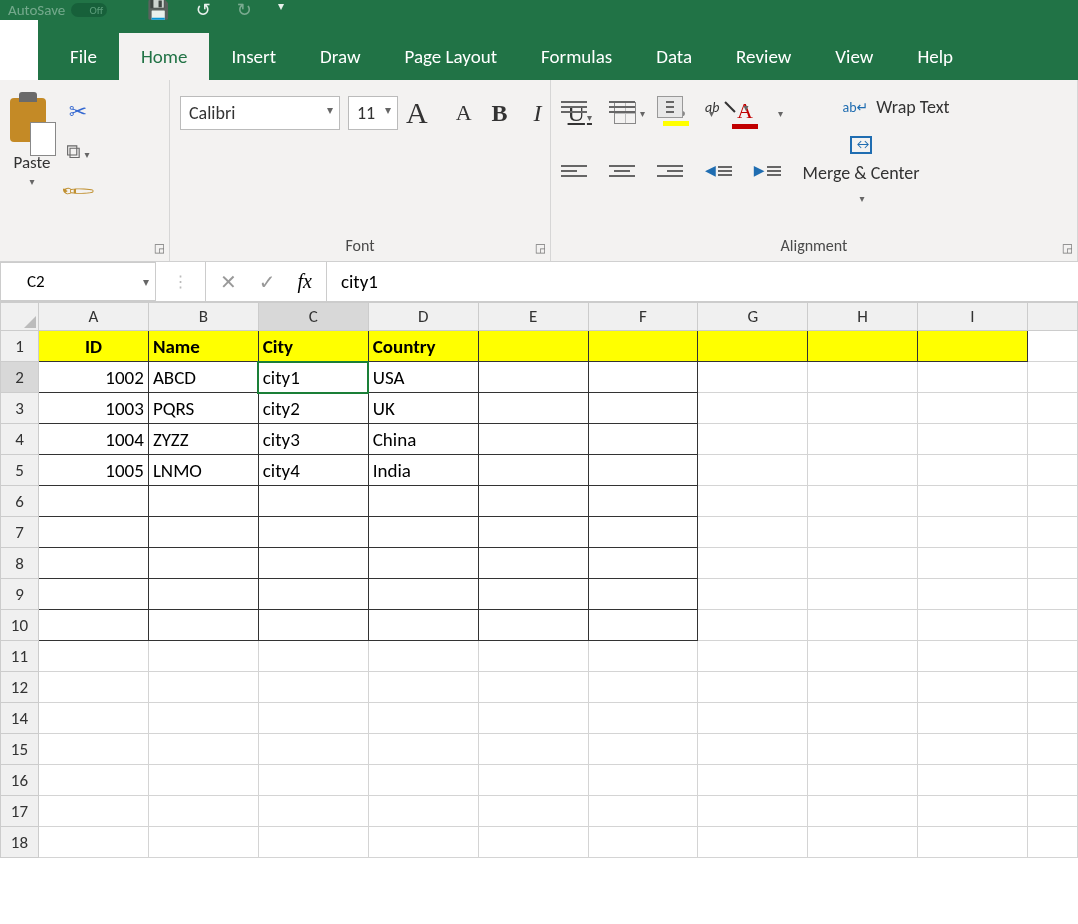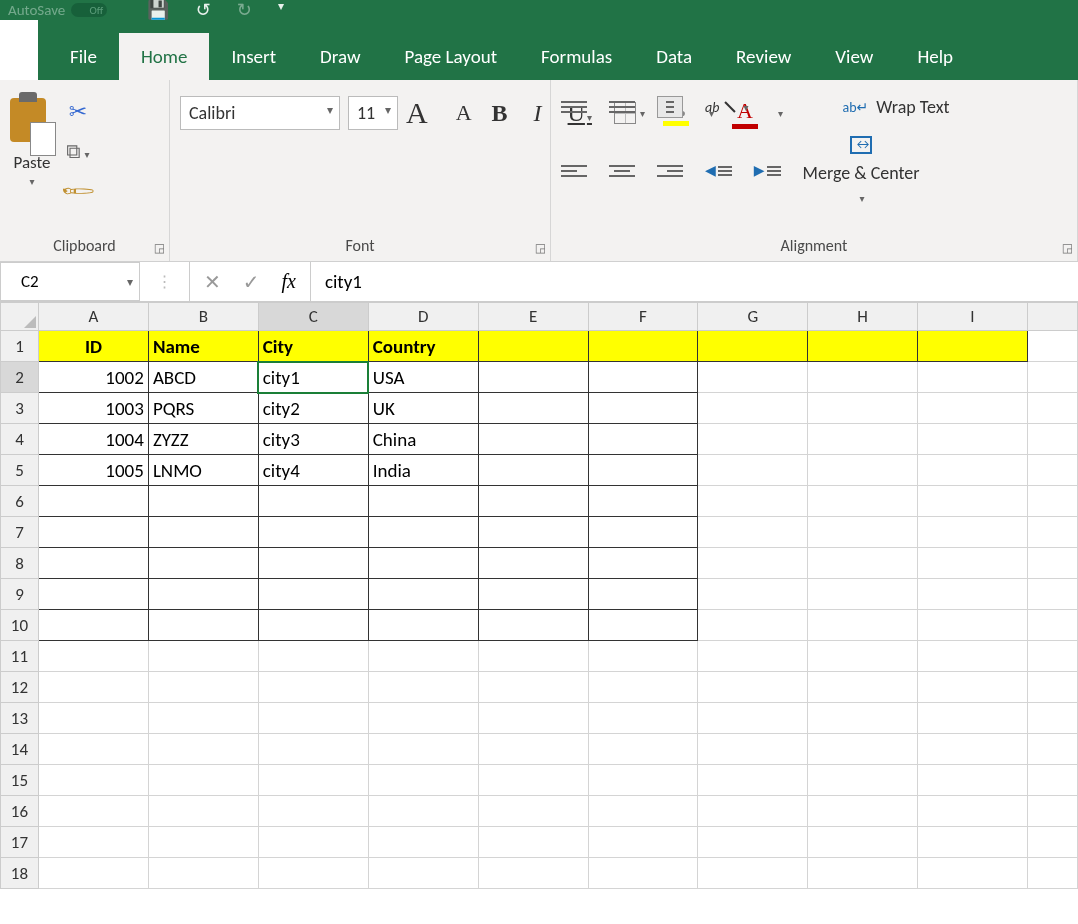--- a/index.html
+++ b/index.html
@@ -120,21 +120,21 @@
   .indent { display:inline-flex; align-items:center; gap:2px; cursor:pointer;}
   .indent .bars{display:inline-flex;flex-direction:column;gap:2px;}
   .indent .bars span{width:14px;height:2px;background:#666;display:block;}
   .indent .arr{color:#1f6db1;font-size:14px;}
   .orientbtn{display:flex;align-items:center;gap:2px;cursor:pointer;}
   .orientbtn .ab{font-size:14px;color:#333;font-style:italic;}
   .orientbtn .diag{transform:rotate(45deg);display:inline-block;width:14px;height:2px;background:#333;margin:0 2px;}
   .rbox{border:1px solid #999;padding:4px 8px;background:#e8e8e8;}
   
   .fbar { display:flex; height:40px; border-bottom:1px solid #ccc; align-items:stretch;}
-  .namebox { width:140px; border:1px solid #ccc; background:#fff; display:flex; align-items:center; padding:0 20px; font-size:17px; position:relative;}
+  .namebox { width:156px; border:1px solid #ccc; background:#fff; display:flex; align-items:center; padding:0 26px; font-size:17px; position:relative;}
   .namebox .dd{position:absolute;right:6px;font-size:12px;color:#666;}
   .fsep { width:50px; border-right:1px solid #ccc; display:flex; align-items:center; justify-content:center; color:#bbb;}
   .fbtns { display:flex; align-items:center; gap:22px; padding:0 14px; border-right:1px solid #ccc; color:#999;}
   .fbtns .fx{font-style:italic; font-family:"Times New Roman",serif; font-size:20px; color:#000000;}
   .fbtns .x{font-size:20px;}
   .fbtns .chk{font-size:20px;}
   .finput { flex:1; display:flex; align-items:center; padding:0 14px; font-size:19px; background:#fff;}
   
   .sheet { position:relative; }
   table.grid { border-collapse:collapse; width:1078px;}
@@ -194,21 +194,20 @@
         </div>
         <div class="paste-label">Paste</div>
         <div style="font-size:10px;color:#666;">▾</div>
       </div>
       <div class="clip-side">
         <span class="scissors">✂</span>
         <span class="copyicon">⧉</span>
         <span class="brush">🖌</span>
       </div>
     </div>
-    <div class="group-label">Clipboard</div>
     <span class="dlaunch">◲</span>
   </div>
 
   <div class="group">
     <div class="font-body">
       <div class="fontrow1">
         <div class="cbox fontname">
           <span>Calibri</span>
           <span class="dd">▾</span>
         </div>
@@ -503,33 +502,20 @@
           <td class=" cC"></td>
           <td class=" cD"></td>
           <td class=" cE"></td>
           <td class=" cF"></td>
           <td class=" cG"></td>
           <td class=" cH"></td>
           <td class=" cI"></td>
           <td class="cJ"></td>
         </tr>
         <tr>
-          <th class="rowh">13</th>
-          <td class=" cA"></td>
-          <td class=" cB"></td>
-          <td class=" cC"></td>
-          <td class=" cD"></td>
-          <td class=" cE"></td>
-          <td class=" cF"></td>
-          <td class=" cG"></td>
-          <td class=" cH"></td>
-          <td class=" cI"></td>
-          <td class="cJ"></td>
-        </tr>
-        <tr>
           <th class="rowh">14</th>
           <td class=" cA"></td>
           <td class=" cB"></td>
           <td class=" cC"></td>
           <td class=" cD"></td>
           <td class=" cE"></td>
           <td class=" cF"></td>
           <td class=" cG"></td>
           <td class=" cH"></td>
           <td class=" cI"></td>

